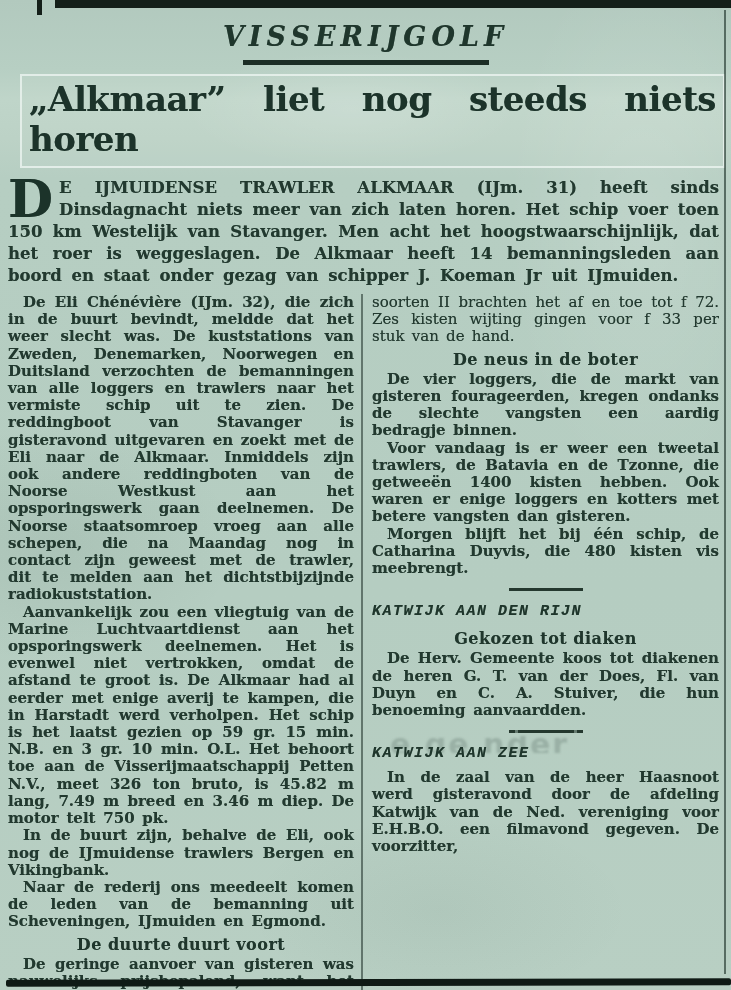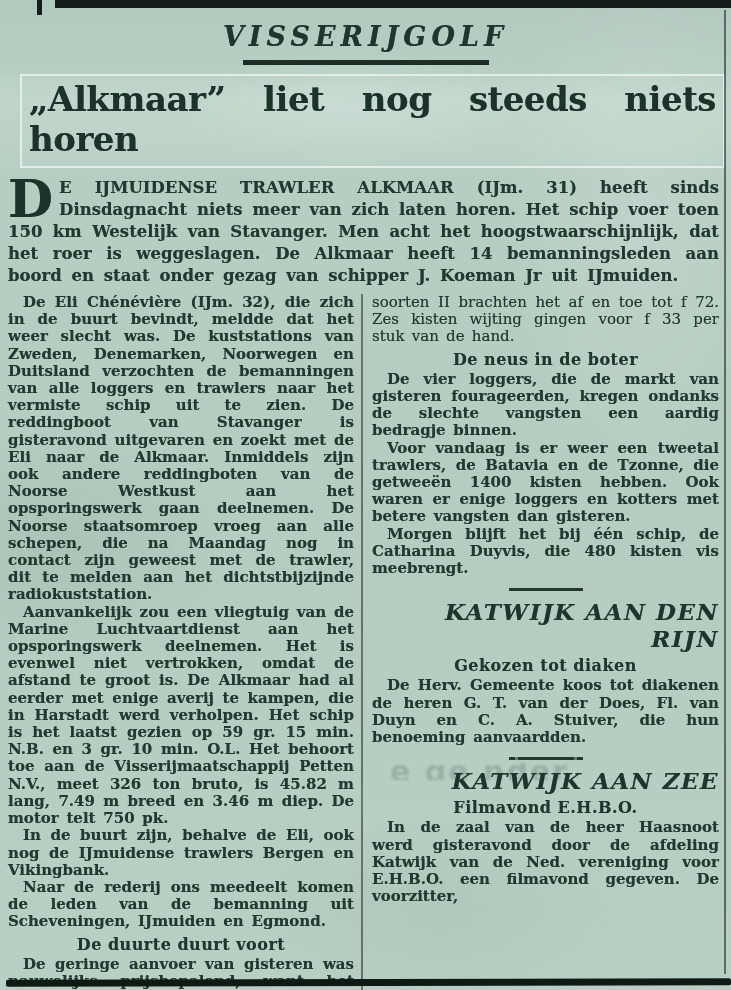--- a/index.html
+++ b/index.html
@@ -61,24 +61,24 @@
 
   p { margin:0; text-align:justify; word-spacing:2.5px; }
   .indent { text-indent:15px;font-weight:bold; }
   .bold { font-weight:bold; }
 
   .subhead {
     margin:5px 0 3px; text-align:center;
     font-size:16px; font-weight:bold; letter-spacing:.5px; color:#1f362c;
   }
   .section-title {
-    margin:7px 0 2px; text-align:right;
-    font-style:italic; font-weight:bold; font-size:23px; line-height:27px;
+    margin:7px 0 2px; text-align:left;
+    font-style:italic; font-weight:bold; font-size:15px; line-height:27px;
     letter-spacing:1.5px; color:#1e352b;
-    position:relative; z-index:1;
+    position:relative; z-index:1;font-family:Liberation Mono, monospace;
   }
   .rule-sep { width:74px; height:3px; background:#24382e; margin:11px auto 3px; }
   .rule-sep.dashy { background:linear-gradient(90deg,#24382e 0 8%,rgba(36,56,46,.55) 8% 12%,#24382e 12% 88%,rgba(36,56,46,.55) 88% 92%,#24382e 92% 100%); }
 
   .s2wrap { position:relative; }
   .bleed {
     position:absolute; top:-4px; left:18px; right:-10px;
     font-family:"DejaVu Sans","Liberation Sans",sans-serif;
     font-weight:bold; font-size:30px; letter-spacing:2px;
     color:rgba(126,148,138,.5);
@@ -129,20 +129,19 @@
       <div class="rule-sep"></div>
       <h2 class="section-title">KATWIJK AAN DEN RIJN</h2>
       <h3 class="subhead">Gekozen tot diaken</h3>
       <p class="indent">De Herv. Gemeente koos tot diakenen de heren G. T. van der Does, Fl. van Duyn en C. A. Stuiver, die hun benoeming aanvaardden.</p>
 
       <div class="rule-sep dashy"></div>
       <div class="s2wrap">
         <div class="bleed">e ge  nder</div>
         <h2 class="section-title">KATWIJK AAN ZEE</h2>
       </div>
-      <h3 class="subhead">Filmavond E.H.B.O.</h3>
       <p class="indent">In de zaal van de heer Haasnoot werd gisteravond door de afdeling Katwijk van de Ned. vereniging voor E.H.B.O. een filmavond gegeven. De voorzitter,</p>
     </div>
 
   </div>
 
   <div class="bottombar"></div>
 </div>
 
 </body></html>

